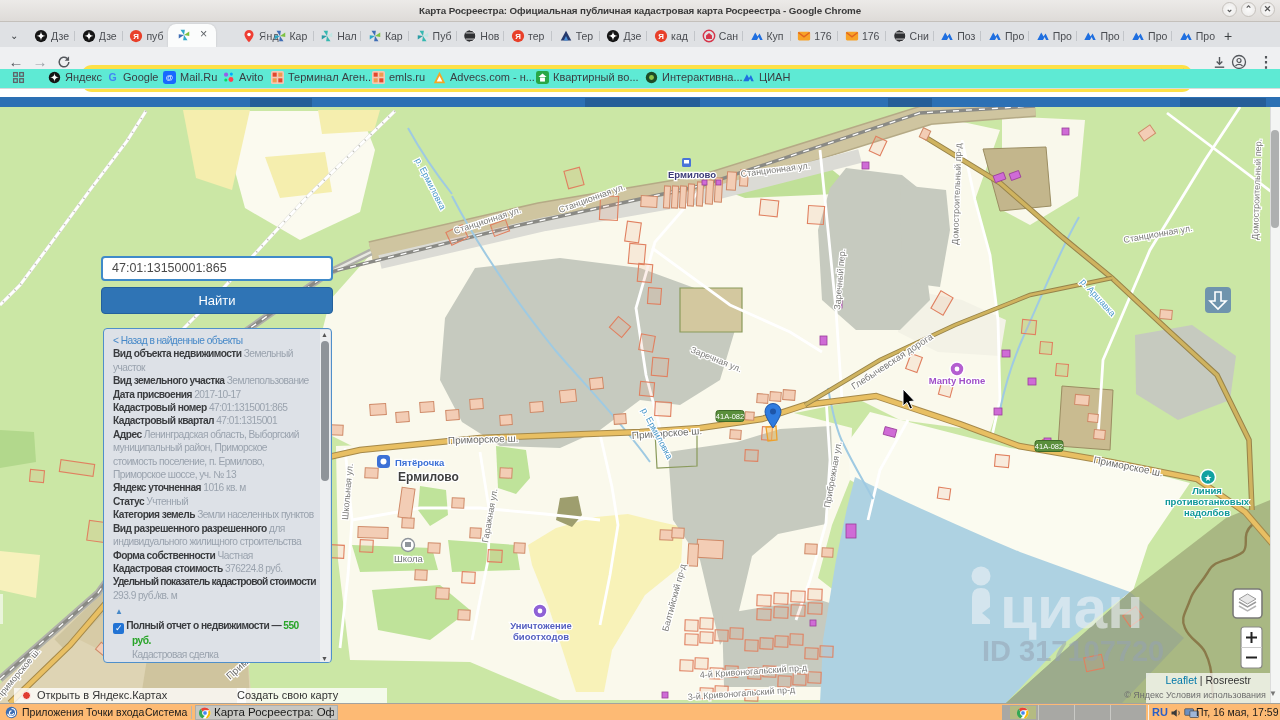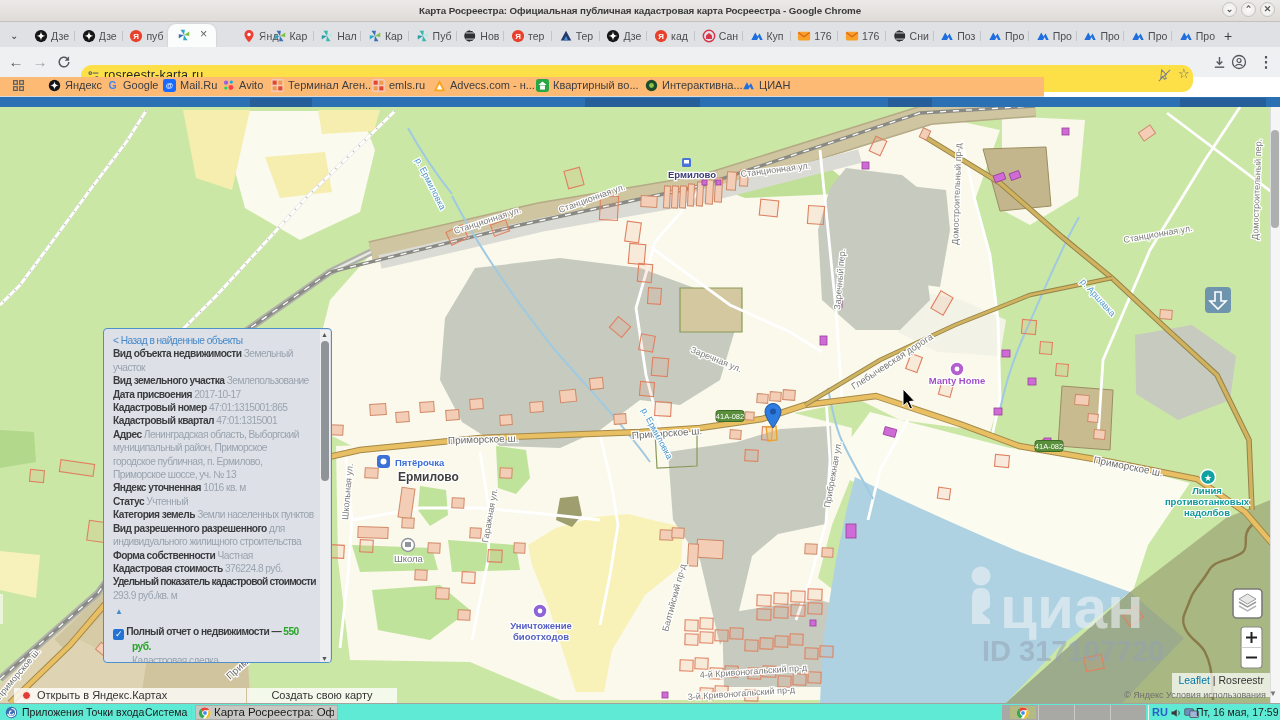--- a/index.html
+++ b/index.html
@@ -16,46 +16,46 @@
 .tab .ttl{position:absolute;left:23px;top:5px;font-size:10.5px;color:#4a4d52;width:22px;overflow:hidden}
 .tabsep{position:absolute;top:9px;width:1px;height:10px;background:#c2c5c9}
 #activetab{position:absolute;left:168px;top:2px;width:48px;height:23px;background:#fbfcfc;border-radius:8px 8px 0 0;box-shadow:0 0 2px rgba(0,0,0,.15)}
 .chev{font-size:10px;color:#3c4043}
 
 #toolbar{left:0;top:47px;width:1280px;height:30px;background:#eff0f2}
 .tbico{position:absolute;top:5px;width:20px;height:20px;color:#54575c;font-size:15px;text-align:center;line-height:20px}
 #omni{position:absolute;left:81px;top:18px;width:1112px;height:27px;background:#fde047;border-radius:11px}
 #omni .url{position:absolute;left:23px;top:3px;font-size:12.5px;color:#252628;letter-spacing:.2px}
 
-#bookbar{left:0;top:77px;width:1044px;height:20px;background:#fdba74;border-bottom:1px solid #d9dadc}
+#bookbar{left:0;top:69px;width:1280px;height:20px;background:#5eead4;border-bottom:1px solid #d9dadc}
 .bm{position:absolute;top:2px;height:16px;white-space:nowrap;font-size:11px;color:#3a3d42}
 .bm i{display:inline-block;width:13px;height:13px;vertical-align:-3px;margin-right:4px;border-radius:3px;font-style:normal}
 
 #bluebar{left:0;top:97px;width:1280px;height:10px;background:#2c70b4}
 .bseg{position:absolute;top:1px;height:9px;background:#255e98}
 
 #map{left:0;top:107px;width:1280px;height:596px;overflow:hidden}
 
 #srch{position:absolute;left:101px;top:149px;width:232px;height:25px;background:#fff;border:2px solid #3f8ac9;border-radius:4px;font-size:12.5px;color:#4a4a4a;line-height:21px;padding-left:9px}
 #btnfind{position:absolute;left:101px;top:180px;width:232px;height:27px;background:#2f74b5;border:1px solid #24619c;border-radius:4px;color:#fff;font-size:13px;text-align:center;line-height:25px}
 #panel{position:absolute;left:103px;top:221px;width:229px;height:335px;background:#dde1e7;border:1px solid #4f8fca;border-radius:4px;overflow:hidden}
 #panel .inner{position:absolute;left:9px;top:5px;width:214px;font-size:10.2px;letter-spacing:-0.55px;line-height:13.4px;color:#3d3f42}
 #panel b{color:#3a3c3f}
 #panel .v{color:#9aa3ae}
 #panel .lnk{color:#4789c8}
 #pscroll{position:absolute;right:1px;top:1px;width:10px;height:333px;background:#eceef0}
 #pthumb{position:absolute;right:1px;top:11px;width:8px;height:140px;background:#8f9499;border-radius:4px}
 .chip{position:absolute;background:rgba(255,255,255,.78);font-size:11px;color:#333;height:15px;line-height:15px}
-#attr{position:absolute;right:10px;top:566px;background:rgba(255,255,255,.72);font-size:10.5px;color:#333;height:24px;line-height:14px;padding:0 6px}
+#attr{position:absolute;right:10px;top:566px;background:rgba(255,255,255,.72);font-size:10.5px;color:#333;height:30px;line-height:14px;padding:0 19px}
 #attr a{color:#0078a8;text-decoration:none}
 #yacredit{position:absolute;right:14px;top:583px;font-size:9px;color:#6d6d6d}
 #pagescroll{position:absolute;right:0;top:-10px;width:10px;height:606px;background:#f4f5f4;border-left:1px solid #dcdcdc}
 #pagethumb{position:absolute;right:1px;top:33px;width:8px;height:98px;background:#aeb0b0;border-radius:4px}
 
-#taskbar{left:0;top:703px;width:1280px;height:17px;background:#5eead4;border-top:1px solid #a3a39f;font-size:12px;color:#1b1b1b}
+#taskbar{left:0;top:703px;width:1280px;height:17px;background:#fdba74;border-top:1px solid #a3a39f;font-size:12px;color:#1b1b1b}
 .tb{position:absolute;top:1px;height:15px;line-height:15px;white-space:nowrap}
 </style></head>
 <body>
 <div id="stage">
 
 <div class="abs" id="titlebar">
  <div id="title">Карта Росреестра: Официальная публичная кадастровая карта Росреестра - Google Chrome</div>
  <div class="winbtn" style="left:1222px">⌄</div>
  <div class="winbtn" style="left:1241px">⌃</div>
  <div class="winbtn" style="left:1260px">✕</div>
@@ -668,55 +668,57 @@
           <rect x="1233" y="589" width="29" height="29" rx="4" fill="#fff" stroke="#7a7a77" stroke-width="1.6"></rect>
           <path d="M1247.5,594 L1256,599 L1247.5,604 L1239,599 Z" fill="#e8e8e8" stroke="#9a9a9a"></path>
           <path d="M1239,602 L1247.5,607 L1256,602" fill="none" stroke="#9a9a9a" stroke-width="1.5"></path>
           <path d="M1239,606 L1247.5,611 L1256,606" fill="none" stroke="#b5b5b5" stroke-width="1.5"></path>
           <rect x="1241" y="627" width="21" height="41" rx="3" fill="#fff" stroke="#8a8a87" stroke-width="1.2"></rect>
           <line x1="1241" y1="647.5" x2="1262" y2="647.5" stroke="#ccc"></line>
           <path d="M1251.5,632 L1251.5,643 M1246,637.5 L1257,637.5" stroke="#222" stroke-width="2"></path>
           <path d="M1246,657.5 L1257,657.5" stroke="#222" stroke-width="2"></path>
         </g>
       </svg>
+ <div id="srch">47:01:13150001:865</div>
+ <div id="btnfind">Найти</div>
  <div id="panel">
   <div class="inner" id="pbody">
           <div style="white-space:nowrap;overflow:hidden"><span class="lnk">&lt; Назад в найденные объекты</span></div>
           <div style="white-space:nowrap;overflow:hidden"><b>Вид объекта недвижимости</b> <span class="v">Земельный</span></div>
           <div style="white-space:nowrap;overflow:hidden"><span class="v">участок</span></div>
           <div style="white-space:nowrap;overflow:hidden"><b>Вид земельного участка</b> <span class="v">Землепользование</span></div>
           <div style="white-space:nowrap;overflow:hidden"><b>Дата присвоения</b> <span class="v">2017-10-17</span></div>
           <div style="white-space:nowrap;overflow:hidden"><b>Кадастровый номер</b> <span class="v">47:01:1315001:865</span></div>
           <div style="white-space:nowrap;overflow:hidden"><b>Кадастровый квартал</b> <span class="v">47:01:1315001</span></div>
           <div style="white-space:nowrap;overflow:hidden"><b>Адрес</b> <span class="v">Ленинградская область, Выборгский</span></div>
           <div style="white-space:nowrap;overflow:hidden"><span class="v">муниципальный район, Приморское</span></div>
-          <div style="white-space:nowrap;overflow:hidden"><span class="v">городское публичная, п. Ермилово,</span></div>
+          <div style="white-space:nowrap;overflow:hidden"><span class="v">стоимость поселение, п. Ермилово,</span></div>
           <div style="white-space:nowrap;overflow:hidden"><span class="v">Приморское шоссе, уч. № 13</span></div>
           <div style="white-space:nowrap;overflow:hidden"><b>Яндекс уточненная</b> <span class="v">1016 кв. м</span></div>
           <div style="white-space:nowrap;overflow:hidden"><b>Статус</b> <span class="v">Учтенный</span></div>
           <div style="white-space:nowrap;overflow:hidden"><b>Категория земель</b> <span class="v">Земли населенных пунктов</span></div>
           <div style="white-space:nowrap;overflow:hidden"><b>Вид разрешенного разрешенного</b> <span class="v">для</span></div>
           <div style="white-space:nowrap;overflow:hidden"><span class="v">индивидуального жилищного строительства</span></div>
           <div style="white-space:nowrap;overflow:hidden"><b>Форма собственности</b> <span class="v">Частная</span></div>
           <div style="white-space:nowrap;overflow:hidden"><b>Кадастровая стоимость</b> <span class="v">376224.8 руб.</span></div>
           <div style="white-space:nowrap;overflow:hidden;letter-spacing:-0.8px"><b>Удельный показатель кадастровой стоимости</b></div>
           <div style="white-space:nowrap;overflow:hidden"><span class="v">293.9 руб./кв. м</span></div>
           <div style="color:#4789c8;font-size:8px;height:12px;margin-top:3px;padding-left:2px">▲</div>
-          <div style="margin-top:8px;white-space:nowrap"><span style="display:inline-block;width:11px;height:11px;background:#2273d4;border-radius:2px;color:#fff;font-size:9px;line-height:11px;text-align:center;vertical-align:-2px">✓</span> <b>Полный отчет о недвижимости — <span style="color:#28a428">550</span></b></div>
+          <div style="margin-top:2px;white-space:nowrap"><span style="display:inline-block;width:11px;height:11px;background:#2273d4;border-radius:2px;color:#fff;font-size:9px;line-height:11px;text-align:center;vertical-align:-2px">✓</span> <b>Полный отчет о недвижимости — <span style="color:#28a428">550</span></b></div>
           <div style="margin-left:19px"><b style="color:#28a428">руб.</b></div>
           <div class="v" style="margin-left:19px">Кадастровая сделка</div>
         </div>
   <div id="pscroll">
           <div id="pthumb"></div>
    <div style="position:absolute;right:2px;top:1px;font-size:7px;color:#555">▲</div>
    <div style="position:absolute;right:2px;bottom:1px;font-size:7px;color:#555">▼</div>
   </div>
  </div>
  <div class="chip" style="left:14px;top:581px;width:232px"><span style="display:inline-block;width:9px;height:9px;border-radius:50%;background:#e03c31;border:1px solid #fff;margin:0 6px 0 8px;vertical-align:-1px"></span>Открыть в Яндекс.Картах</div>
- <div class="chip" style="left:247px;top:581px;width:150px;text-align:center">Создать свою карту</div>
+ <div class="chip" style="left:237px;top:581px;width:150px;text-align:left">Создать свою карту</div>
  <div id="attr"><a>Leaflet</a> | Rosreestr</div>
  <div id="yacredit">© Яндекс Условия использования</div>
  <div id="pagescroll">
         <div id="pagethumb"></div>
       </div>
  <div style="position:absolute;right:3px;top:582px;font-size:8px;color:#777">▼</div>
 </div>
 
 <div class="abs" id="taskbar">
  <svg width="13" height="13" viewBox="0 0 16 16" style="position:absolute;left:5px;top:2px">

